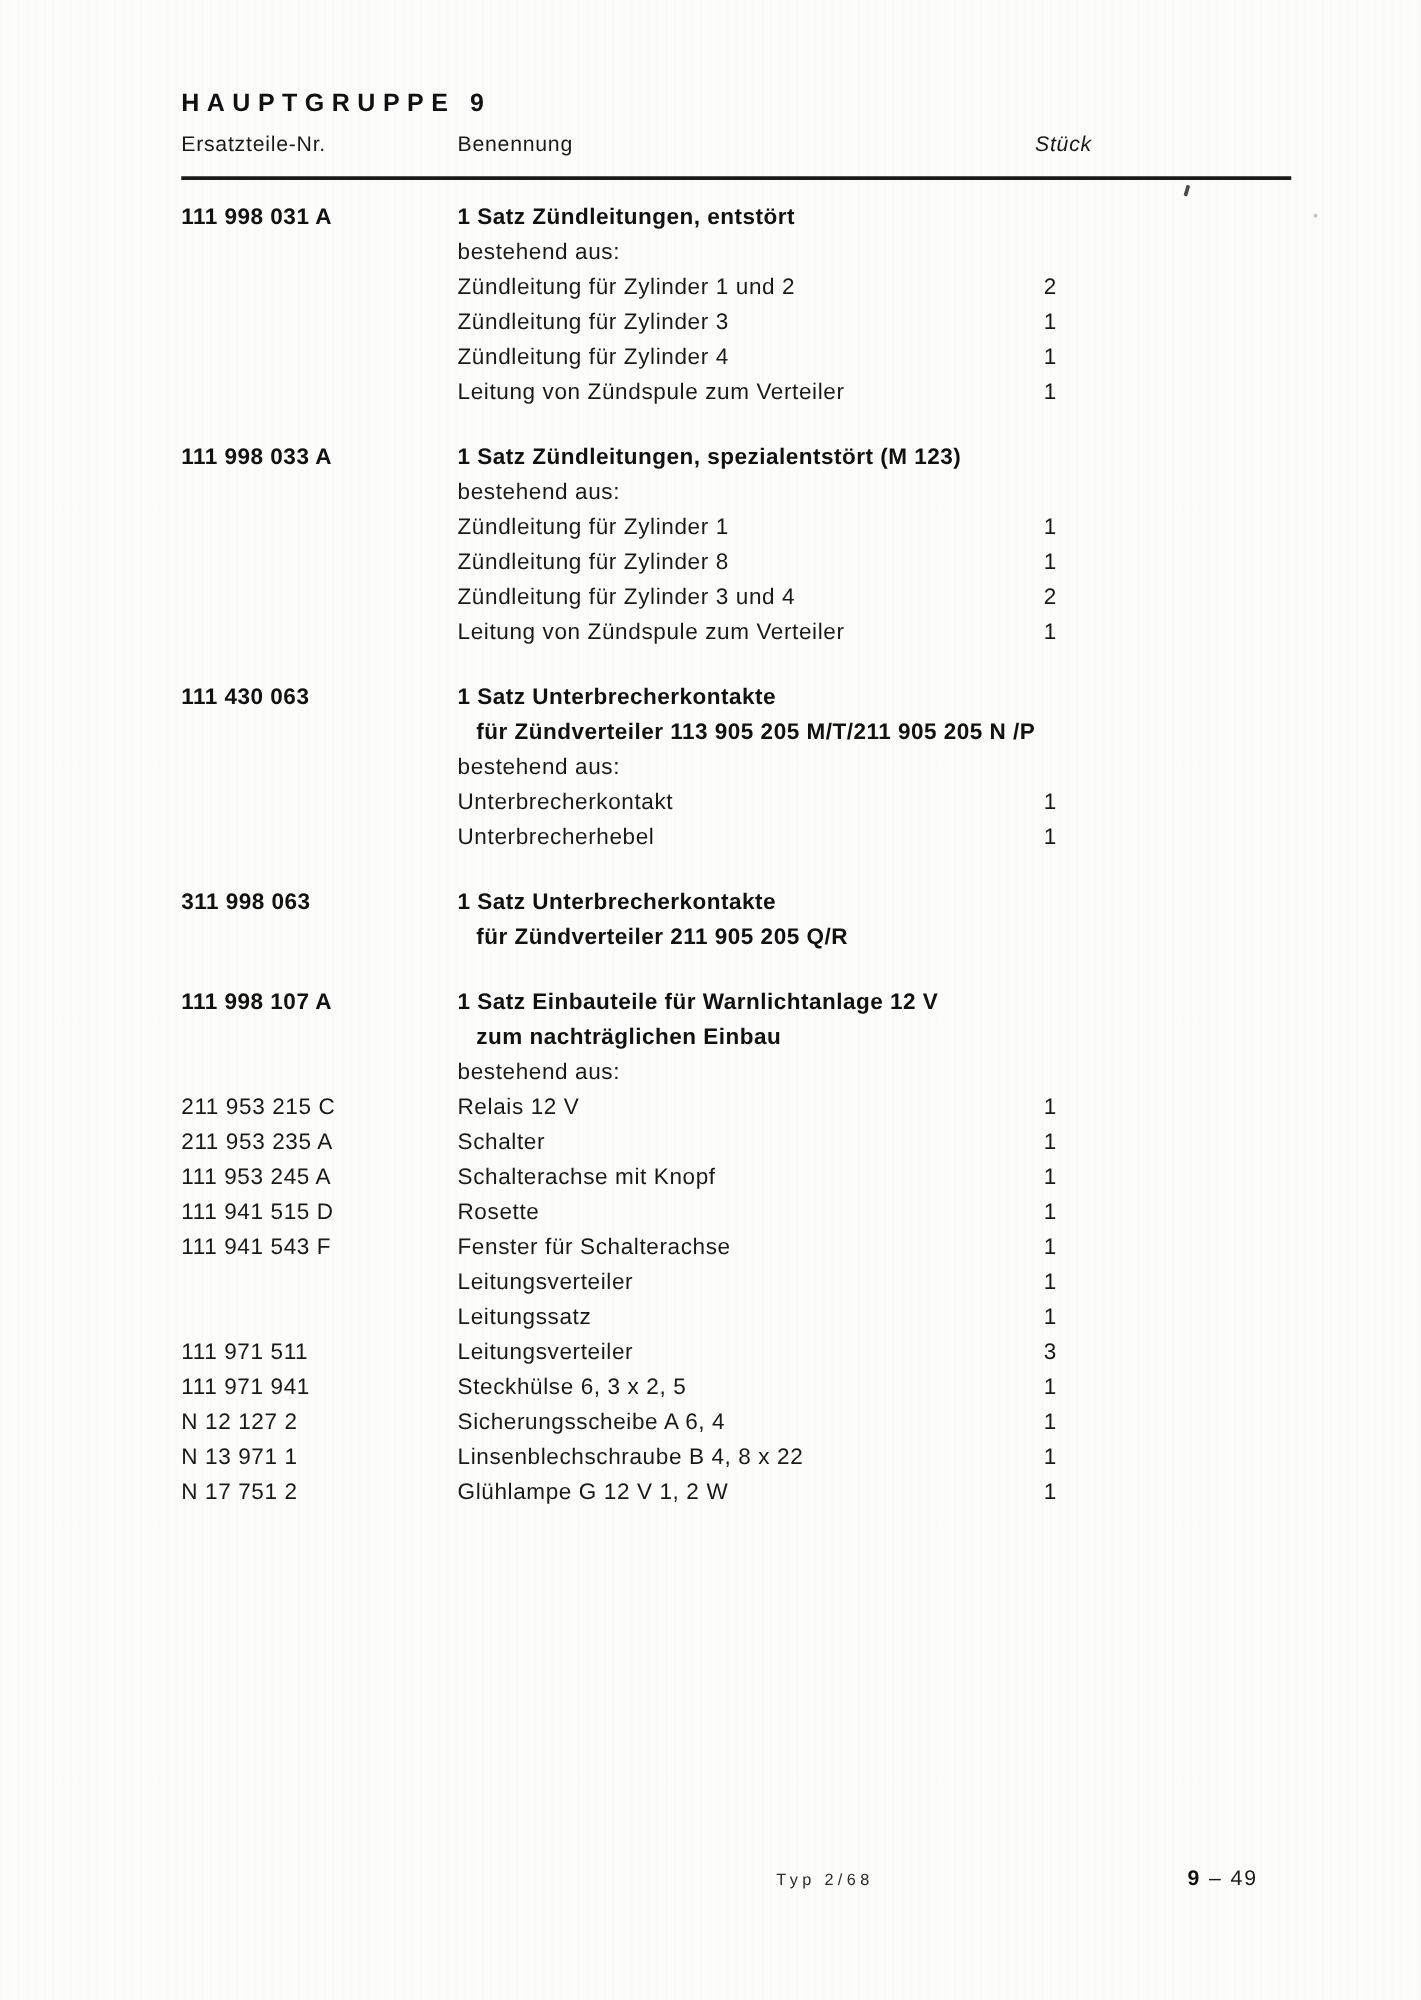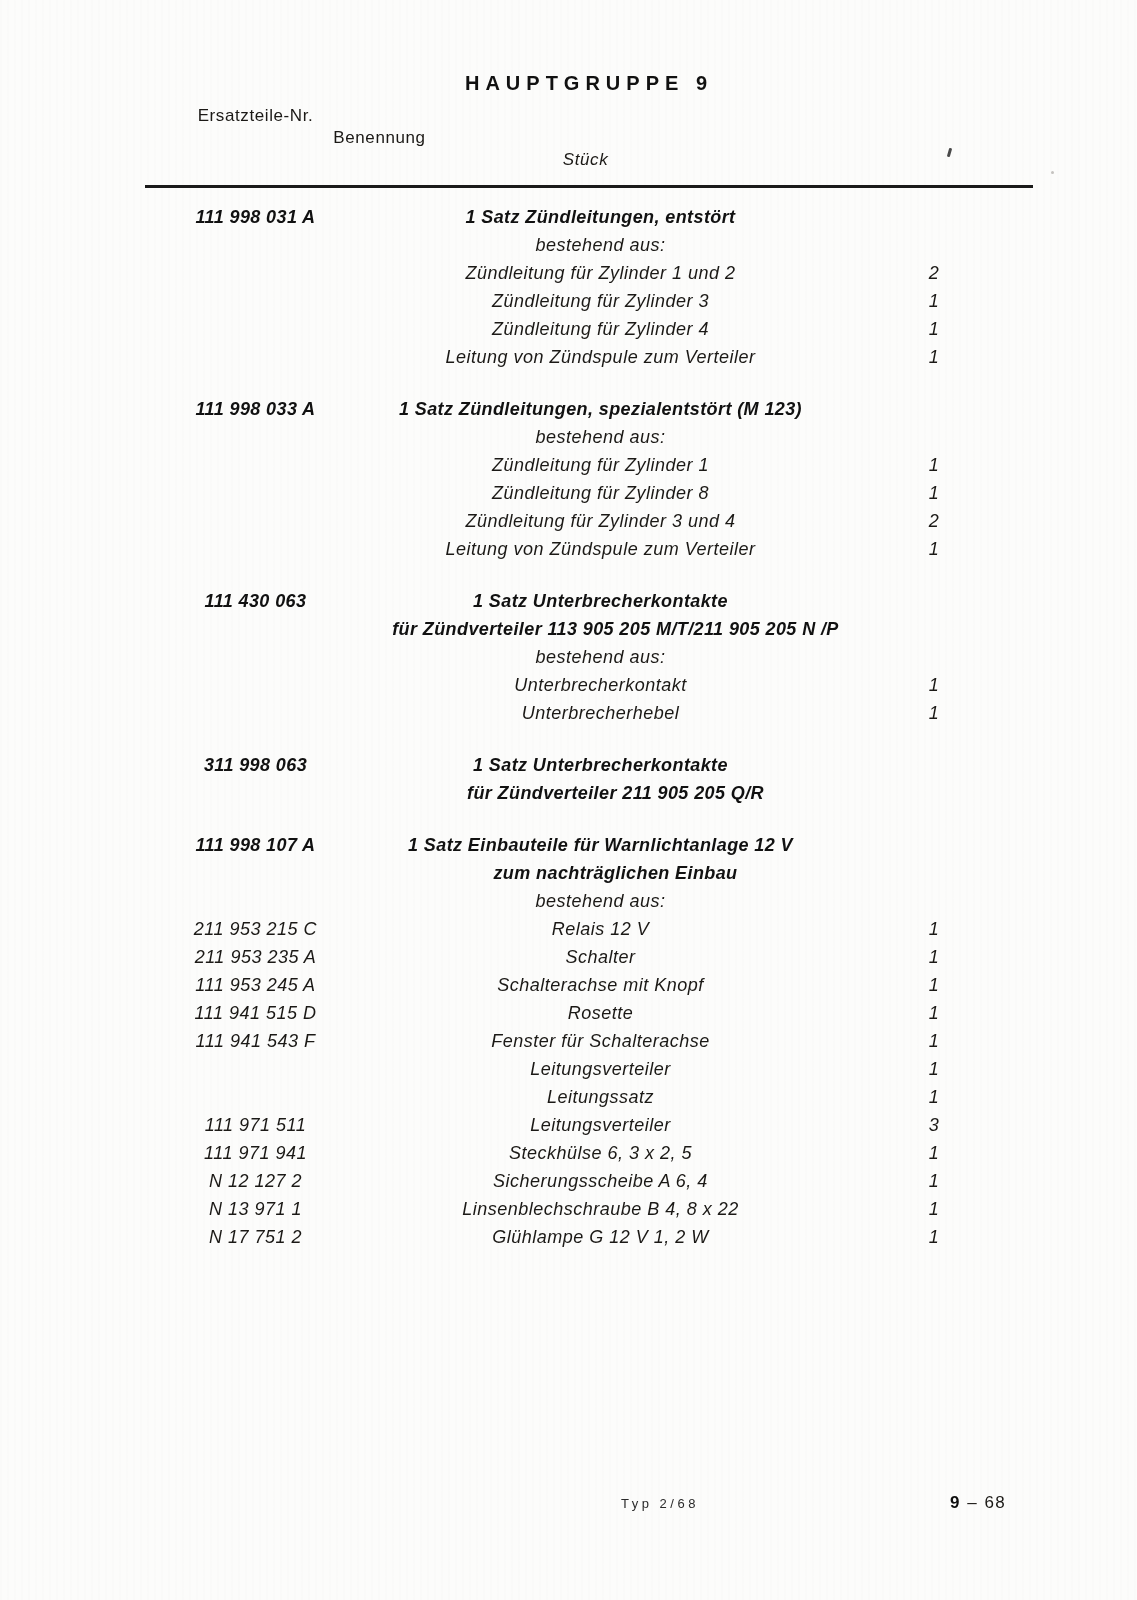--- a/index.html
+++ b/index.html
@@ -10,21 +10,20 @@
   .page {
     position: relative;
     width: 1137px;
     height: 1600px;
     background-color: #fcfcfb;
     background-image: repeating-linear-gradient(90deg,
       rgba(0,0,0,0.008) 0 2px, rgba(0,0,0,0) 2px 7px);
     font-family: "Liberation Sans", sans-serif;
     color: #1b1916;
     overflow: hidden;
-    text-align: center;
   }
   .content {
     position: absolute;
     left: 145px;
     top: 73px;
     width: 888px;
   }
   .h1 {
     font-size: 20px;
     font-weight: 700;
@@ -36,31 +35,31 @@
   }
   .row {
     display: flex;
     line-height: 28px;
     font-size: 18px;
     letter-spacing: 0.5px;
   }
   .c1 { width: 221px; flex: none; white-space: nowrap; }
   .c2 { width: 469px; flex: none; white-space: nowrap; }
   .c3 { flex: 1; white-space: nowrap; }
-  .cols { line-height: 22px; font-size: 17px; letter-spacing: 0.6px; flex-direction: column; }
+  .cols { line-height: 22px; font-size: 17px; letter-spacing: 0.6px; }
   .cols .c3 { margin-left: -7px; font-style: italic; }
   .rule {
     height: 3px;
     background: #1a1a1a;
     margin-top: 14px;
   }
   .list-title-row { margin-top: 15px; }
   .bold { font-weight: 700; color: #111; letter-spacing: 0.4px; }
   .indent { padding-left: 15px; }
-  .sec { margin: 0 0 24px 0; font-style: italic; }
+  .sec { margin: 0 0 24px 0; }
   .footer-type {
     position: absolute;
     left: 601px;
     top: 1496px;
     font-size: 13px;
     letter-spacing: 3.5px;
     color: #2a2a2a;
     white-space: nowrap;
     margin-left: 20px;
   }
@@ -299,14 +298,14 @@
         <span class="c3">1</span>
       </div>
     </div>
 
   </div>
 
   <span class="tick"></span>
   <span class="dot"></span>
 
   <div class="footer-type">Typ 2/68</div>
-  <div class="footer-page"><span class="pg-bold">9</span> <span>– 68</span></div>
+  <div class="footer-page"><span class="pg-bold">9</span> <span>– 49</span></div>
 </div>
 
 </body></html>

